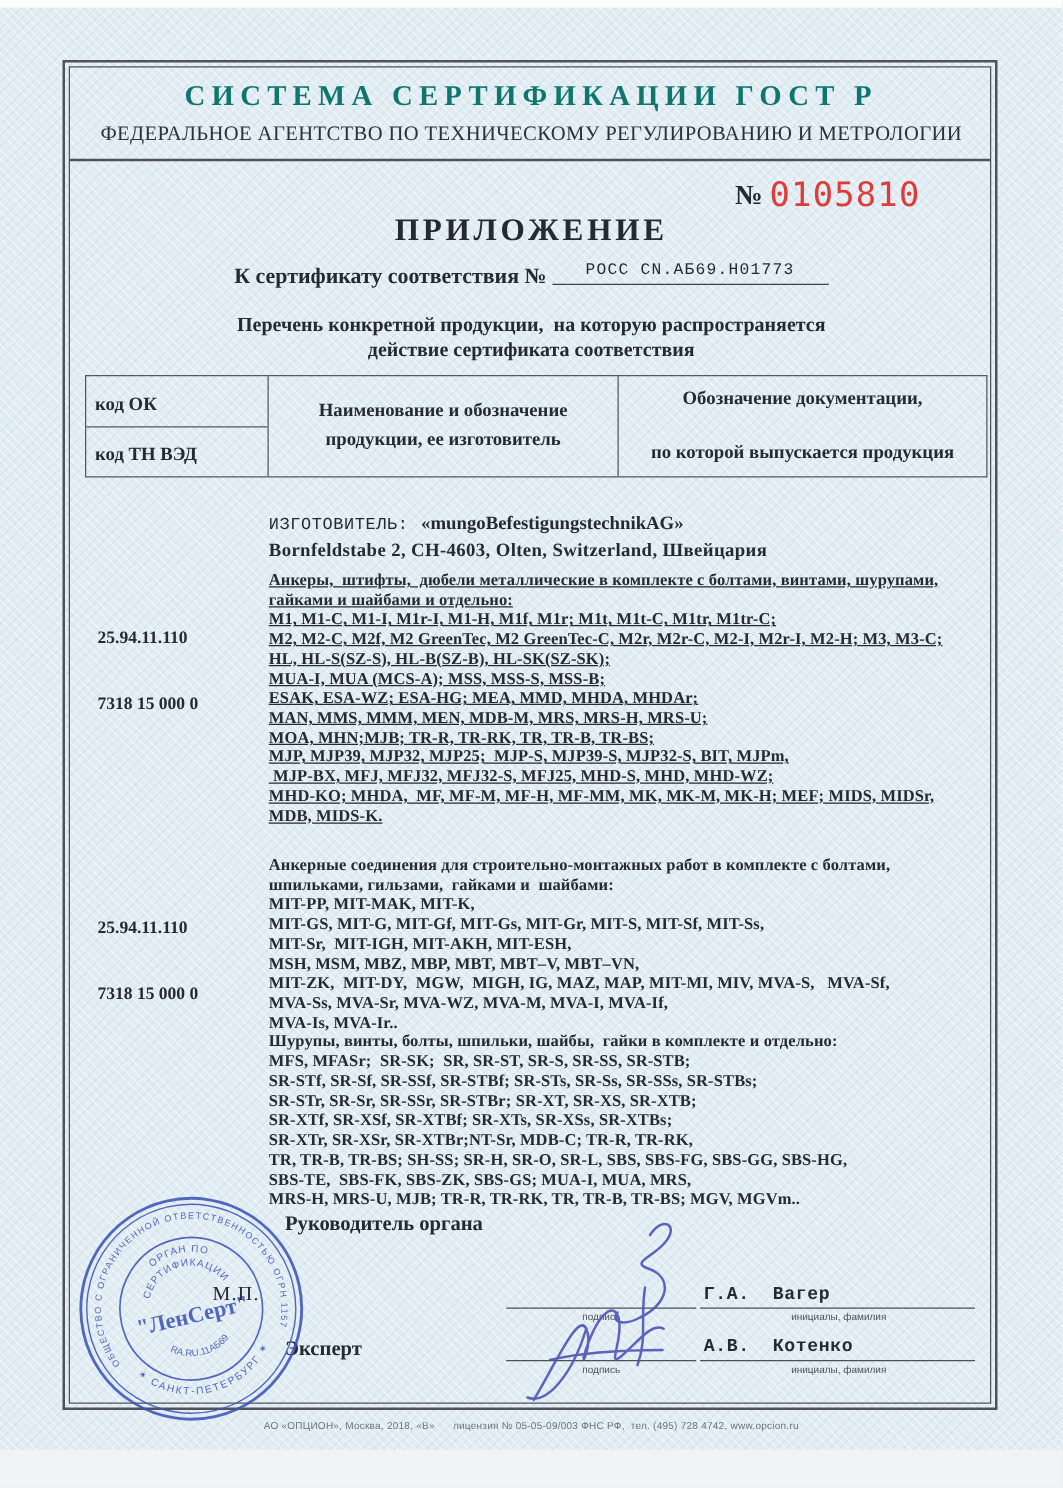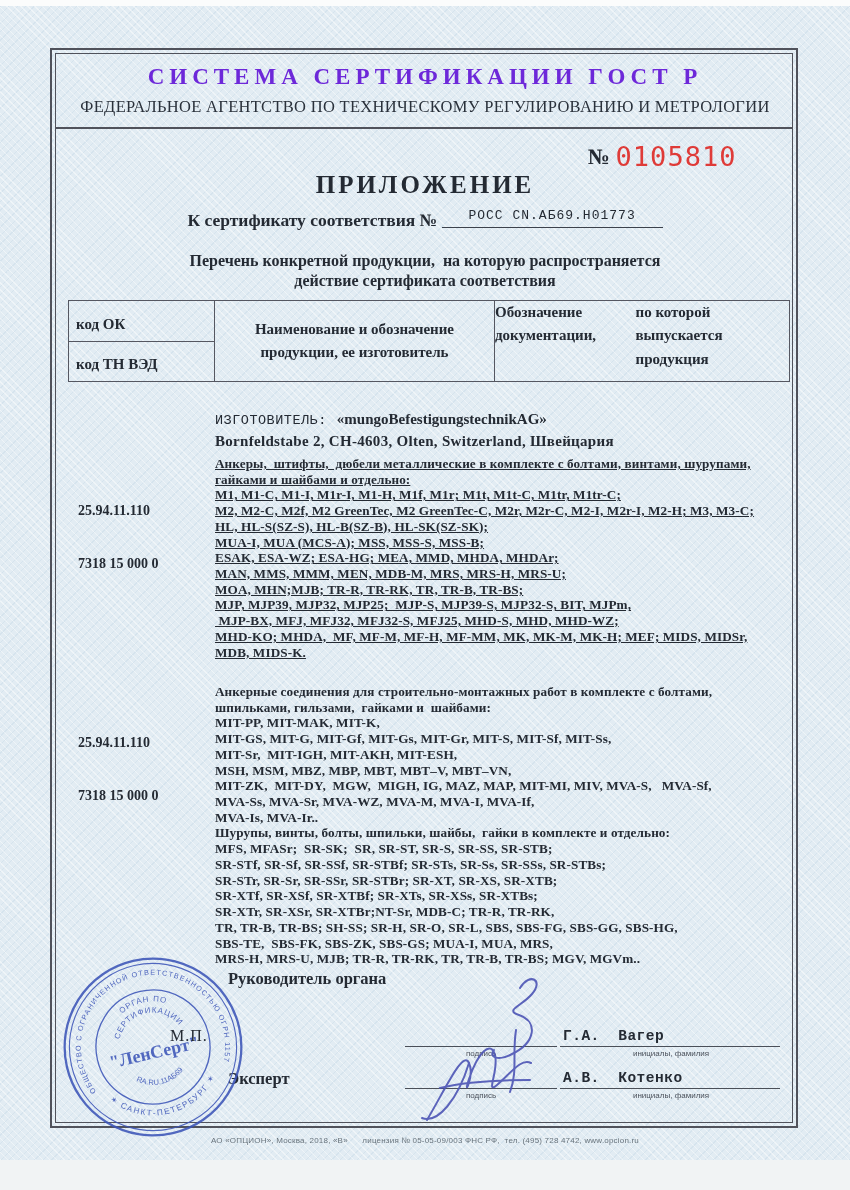--- a/index.html
+++ b/index.html
@@ -19,21 +19,21 @@
   .frame{
     left:50px;top:48px;width:744px;height:1076px;
     border:2px solid #50525b;
   }
   .frame-inner{
     position:absolute;left:3px;top:3px;right:3px;bottom:3px;
     border:1px solid #50525b;
   }
   .center{text-align:center;width:850px;left:0;}
   .title{
-    top:64px;font-size:23px;font-weight:bold;letter-spacing:5px;color:#6d28d9;
+    top:64px;font-size:23px;font-weight:bold;letter-spacing:5px;color:#0f766e;
   }
   .subtitle{
     top:97px;font-size:16.5px;font-weight:normal;letter-spacing:.3px;color:#2a313b;
   }
   .header-rule{
     left:56px;top:127px;width:736px;height:2px;background:#50525b;
   }
   .serial{
     top:141px;left:588px;width:200px;font-size:22px;font-weight:bold;white-space:pre;
   }
@@ -56,21 +56,21 @@
   .intro1{top:252px;font-size:16px;font-weight:bold;white-space:pre;}
   .intro2{top:272px;font-size:16px;font-weight:bold;}
   .thead{
     left:68px;top:300px;width:720px;height:80px;border:1px solid #555761;
     display:flex;font-weight:bold;font-size:15px;
   }
   .thead .c1{width:145px;border-right:1px solid #555761;display:flex;flex-direction:column;}
   .thead .c1 .half{flex:1;display:flex;align-items:flex-end;padding:2px 6px 8px 7px;}
   .thead .c1 .half.top{border-bottom:1px solid #555761;}
   .thead .c2{width:279px;border-right:1px solid #555761;display:flex;flex-direction:column;justify-content:center;text-align:center;line-height:1.55;}
-  .thead .c3{flex:1;display:flex;flex-direction:row;justify-content:center;line-height:1.55;gap:19px;}
+  .thead .c3{flex:1;display:flex;flex-direction:column;justify-content:center;text-align:center;line-height:1.55;gap:19px;}
   .manu1{left:215px;top:411px;font-size:15px;font-weight:bold;}
   .manu1 .mlabel{font-family:"Liberation Mono","DejaVu Sans Mono",monospace;font-weight:normal;font-size:13.5px;letter-spacing:.5px;margin-right:10px;}
   .manu2{left:215px;top:433px;font-size:15px;font-weight:bold;letter-spacing:.3px;}
   .codecol{font-size:14px;font-weight:bold;line-height:17.5px;white-space:pre;}
   .codes1{left:78px;top:467px;}
   .codes2{left:78px;top:699px;}
   .plines{font-size:13.2px;font-weight:bold;line-height:15.72px;width:580px;letter-spacing:.1px;}
   .plines .pline{white-space:pre;}
   .pl1{left:215px;top:456px;text-decoration:underline;}
   .pl2{left:215px;top:684px;}

